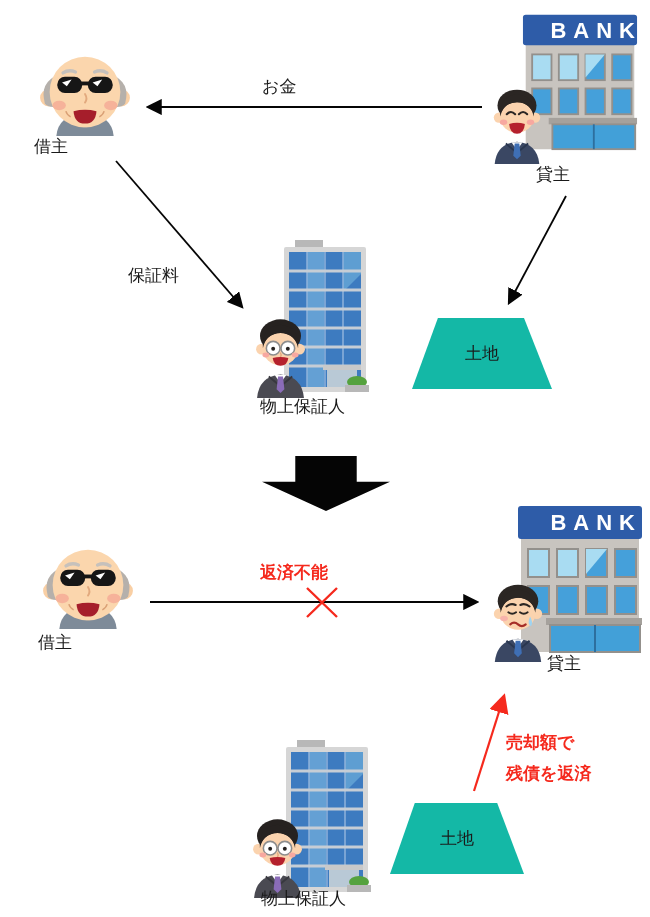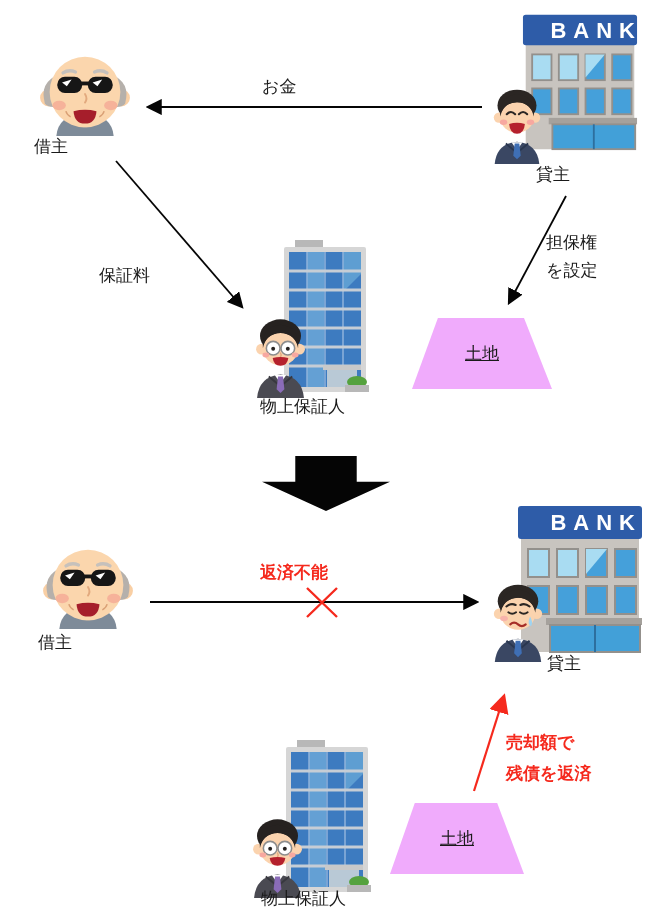--- a/index.html
+++ b/index.html
@@ -9,23 +9,23 @@
   }
   .label{
     position:absolute;font-size:17px;font-weight:500;color:#1a1a1a;
     text-align:left;white-space:nowrap;z-index:6;line-height:20px;
   }
   .label.left{text-align:left;}
   .label.red{color:#f5291d;font-weight:700;}
   .fig{position:absolute;z-index:2;}
   .overlay{position:absolute;left:0;top:0;z-index:5;pointer-events:none;}
   .land{
-    position:absolute;background:#f0abfc;z-index:2;
+    position:absolute;background:#14b8a6;z-index:2;
     clip-path:polygon(18.5% 0,80% 0,100% 100%,0 100%);
-    display:flex;align-items:center;justify-content:center;text-decoration:underline;
+    display:flex;align-items:center;justify-content:center;
   }
   .land .label{position:static;}
   .big-arrow{
     position:absolute;left:262px;top:456px;width:128px;height:55px;background:#050505;z-index:3;
     clip-path:polygon(26% 0,74% 0,74% 47%,100% 47%,50% 100%,0 47%,26% 47%);
   }
   .bank-sign-text{
     position:absolute;width:124px;height:22px;z-index:6;text-align:right;
     color:#ffffff;font-weight:700;font-size:22px;letter-spacing:7px;padding-left:7px;
     box-sizing:border-box;line-height:22px;
@@ -172,25 +172,21 @@
   <svg class="fig" style="left:250px;top:314px;z-index:3" width="61" height="84">
       <use href="#sym-glasses"></use>
     </svg>
   <div class="label" style="left:260px;top:397px;width:120px">物上保証人</div>
 
   <div class="land" style="left:412px;top:318px;width:140px;height:71px">
     <div class="label">土地</div>
   </div>
 
   <div class="label" style="left:262px;top:77px;width:100px">お金</div>
-  <div class="label" style="left:99px;top:266px;width:100px">保証料</div>
-  <div class="label left" style="left:546px;top:229px;line-height:28px">
-    <div>担保権</div>
-    <div>を設定</div>
-  </div>
+  <div class="label" style="left:128px;top:266px;width:100px">保証料</div>
 
   <div class="big-arrow"></div>
 
   <svg class="fig" style="left:40px;top:543px" width="96" height="86">
       <use href="#sym-oldman"></use>
     </svg>
   <div class="label" style="left:38px;top:633px;width:100px">借主</div>
 
   <svg class="fig" style="left:518px;top:504px" width="124" height="150">
       <use href="#sym-bank"></use>

